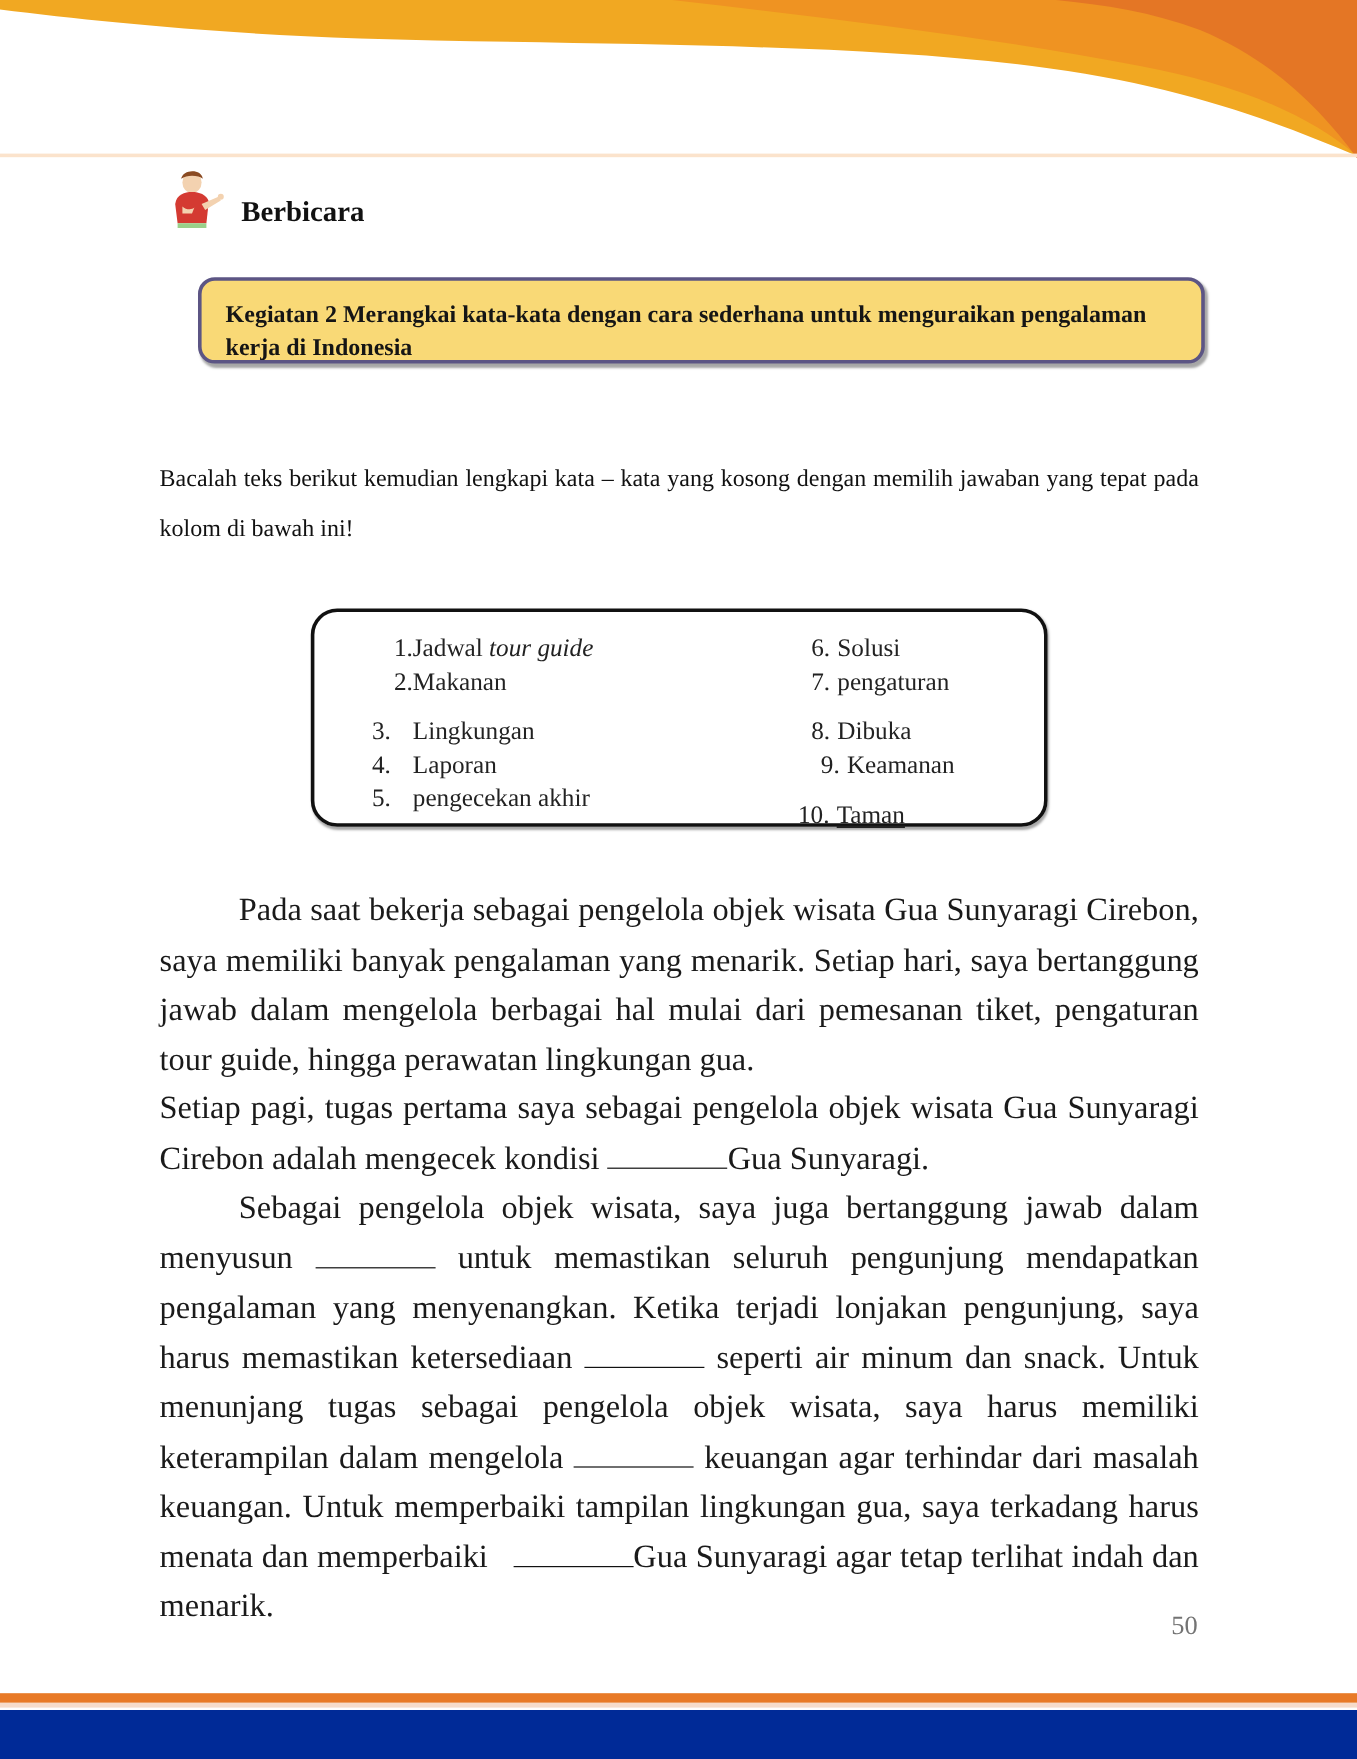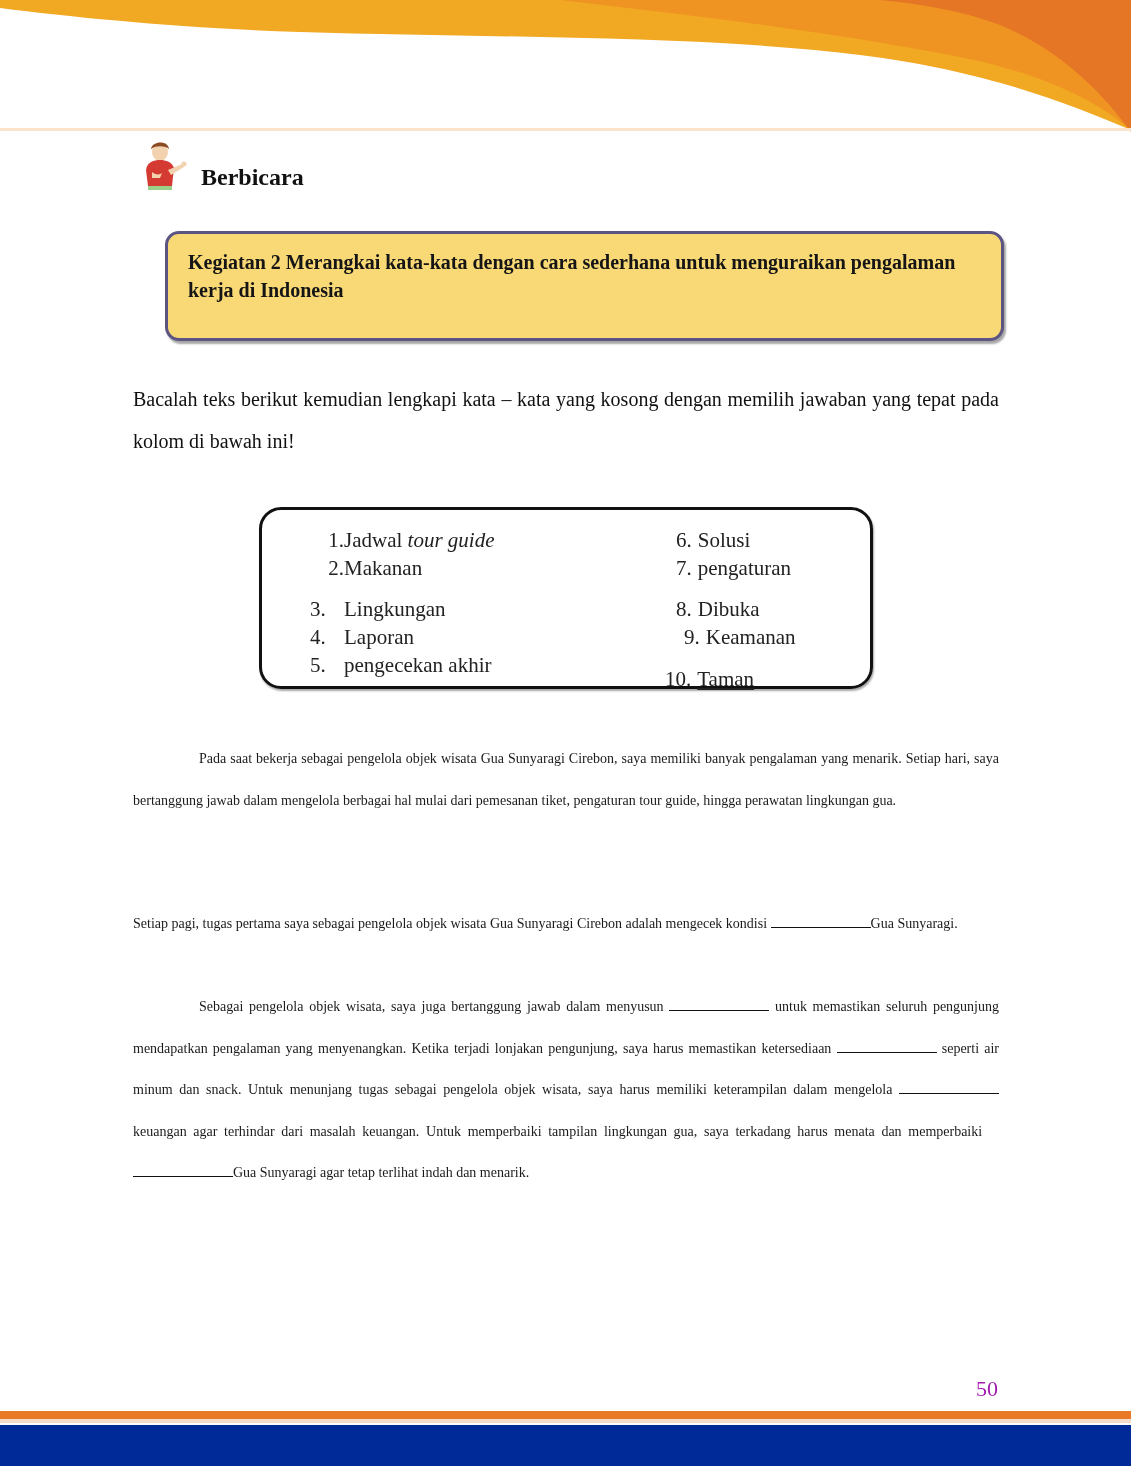--- a/index.html
+++ b/index.html
@@ -5,42 +5,42 @@
   html, body { margin:0; padding:0; }
   body { width:1131px; height:1466px; position:relative; background:#ffffff; overflow:hidden;
          font-family:"Liberation Serif","DejaVu Serif",serif; color:#1a1a1a; }
   .header-wave { position:absolute; left:0; top:0; width:1131px; height:135px; }
   .header-line { position:absolute; left:0; top:128px; width:1131px; height:3px; background:#fbe3cc; }
 
   .section-head { position:absolute; left:138px; top:140px; display:flex; align-items:flex-end; }
   .section-icon { width:55px; height:55px; }
   .section-title { font-size:24px; font-weight:bold; margin-left:8px; margin-bottom:4px; color:#111; }
 
-  .callout { position:absolute; left:165px; top:231px; width:839px; height:110px; box-sizing:border-box;
+  .callout { position:absolute; left:165px; top:231px; width:839px; height:72px; box-sizing:border-box;
              background:#f9d976; border:3px solid #5c5584; border-radius:14px;
              box-shadow:2px 3px 2px rgba(0,0,0,0.35);
              padding:14px 20px 0 20px; font-size:20px; font-weight:bold; line-height:28px; color:#151515; }
 
   .instruction { position:absolute; left:133px; top:378px; width:866px; font-size:20px; font-weight:normal;
                  line-height:42px; text-align:justify; text-align-last:left; color:#111; }
 
   .choices { position:absolute; left:259px; top:507px; width:614px; height:182px; box-sizing:border-box;
              border:3px solid #111; border-radius:22px; box-shadow:1px 2px 2px rgba(0,0,0,0.35); }
   .choice { position:absolute; font-size:21px; line-height:26px; color:#222; white-space:nowrap; }
   .choice .num { display:inline-block; width:34px; }
   .choice.right .num { width:auto; margin-right:6px; }
   .choice em { font-style:italic; }
 
-  .passage { position:absolute; left:133px; width:866px; font-size:14px; line-height:41.5px; color:#1a1a1a;
+  .passage { position:absolute; left:133px; width:866px; font-size:27px; line-height:41.5px; color:#1a1a1a;
              text-align:justify; }
   .passage .indent { display:inline-block; width:66px; }
   .blank { display:inline-block; width:100px; border-bottom:1.5px solid #111; height:18px; vertical-align:baseline; }
   .p-last { text-align-last:left; }
 
-  .page-number { position:absolute; left:976px; top:1376px; font-size:22px; color:#a21caf; }
+  .page-number { position:absolute; left:976px; top:1342px; font-size:22px; color:#737373; }
 
   .footer-orange { position:absolute; left:0; top:1411px; width:1131px; height:8px; background:#e87a27; }
   .footer-cream { position:absolute; left:0; top:1419px; width:1131px; height:4px; background:#f6dccb; }
   .footer-blue { position:absolute; left:0; top:1425px; width:1131px; height:41px; background:#002a97; }
 </style>
 </head>
 <body>
 
 <svg class="header-wave" viewBox="0 0 1131 135" preserveAspectRatio="none">
   <path d="M0,0 L1131,0 L1131,130 C1060,100 980,70 860,55 C700,35 500,38 300,32 C180,28 80,18 0,8 Z" fill="#f1a822"></path>

